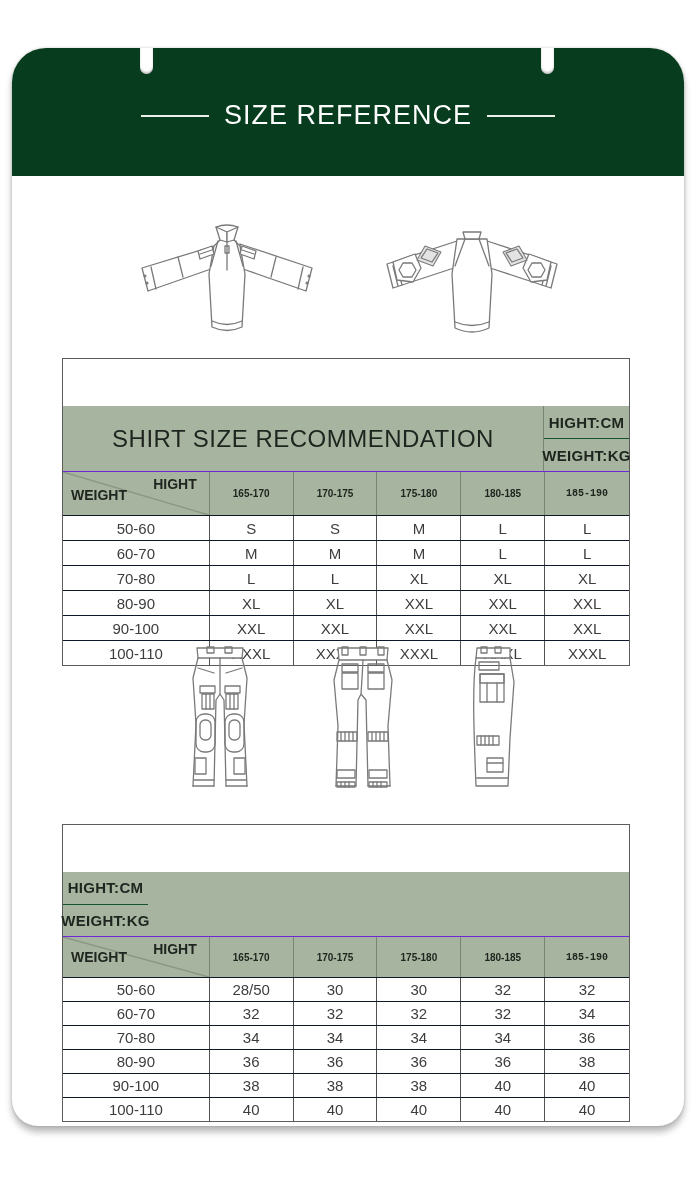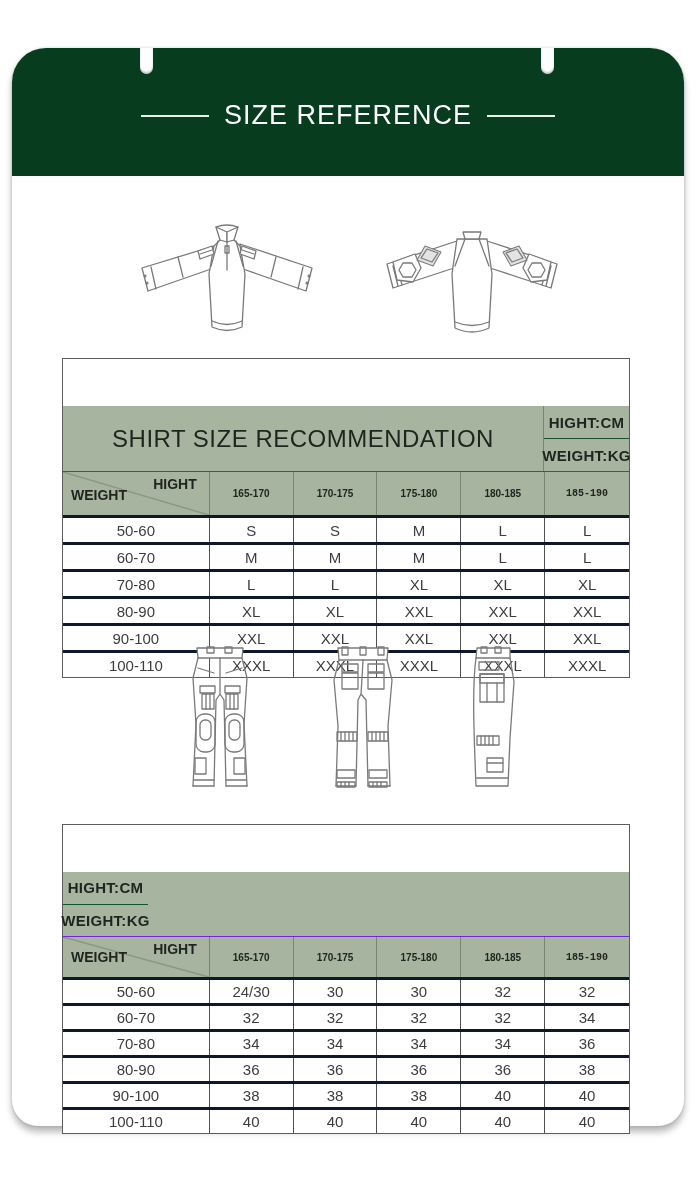--- a/index.html
+++ b/index.html
@@ -40,21 +40,21 @@
   .t-colhead{display:flex;background:var(--sage,#a7b5a0);border-top:1px solid #6d28d9;}
   .shirt-table .t-colhead{height:43px;} .pant-table .t-colhead{height:40px;}
   .corner-cell{width:147px;position:relative;border-right:1px solid #79866f;box-sizing:border-box;}
   .corner-cell .diag{position:absolute;inset:0;width:100%;height:100%;}
   .corner-height{position:absolute;top:4px;right:12px;font-weight:bold;font-size:14px;color:#20261f;}
   .corner-weight{position:absolute;bottom:12px;left:8px;font-weight:bold;font-size:14px;color:#20261f;}
   .range-cell{width:84px;display:flex;align-items:center;justify-content:center;
         font-weight:bold;font-size:10px;color:#20261f;border-right:1px solid #79866f;box-sizing:border-box;}
   .range-cell:last-child{border-right:none;font-family:Liberation Mono, monospace;}
   .t-body{background:#fff;}
-  .trow{display:flex;border-top:3px solid #0f172a;}
+  .trow{display:flex;border-top:1px solid #0f172a;}
   .shirt-table .trow{height:24px;} .pant-table .trow{height:23px;}
   .cell{display:flex;align-items:center;justify-content:center;font-size:15px;
         color:#3d3d3d;border-right:1px solid #515151;box-sizing:border-box;}
   .label-cell{width:147px;} .value-cell{width:84px;}
   .cell:last-child{border-right:none;}
 </style>
 </head>
 <body>
 
 <div class="page">
@@ -271,21 +271,21 @@
         </div>
         <div class="range-cell">165-170</div>
         <div class="range-cell">170-175</div>
         <div class="range-cell">175-180</div>
         <div class="range-cell">180-185</div>
         <div class="range-cell">185-190</div>
       </div>
       <div class="t-body">
           <div class="trow">
             <div class="cell label-cell">50-60</div>
-            <div class="cell value-cell">24/30</div>
+            <div class="cell value-cell">28/50</div>
             <div class="cell value-cell">30</div>
             <div class="cell value-cell">30</div>
             <div class="cell value-cell">32</div>
             <div class="cell value-cell">32</div>
           </div>
           <div class="trow">
             <div class="cell label-cell">60-70</div>
             <div class="cell value-cell">32</div>
             <div class="cell value-cell">32</div>
             <div class="cell value-cell">32</div>

